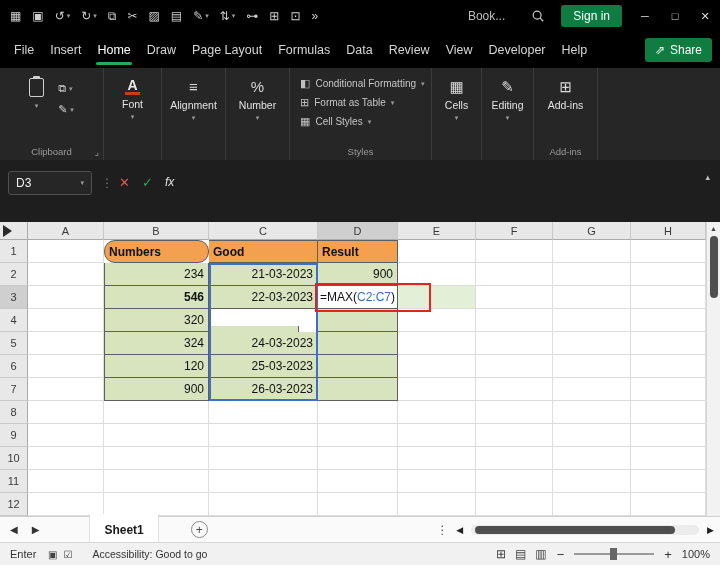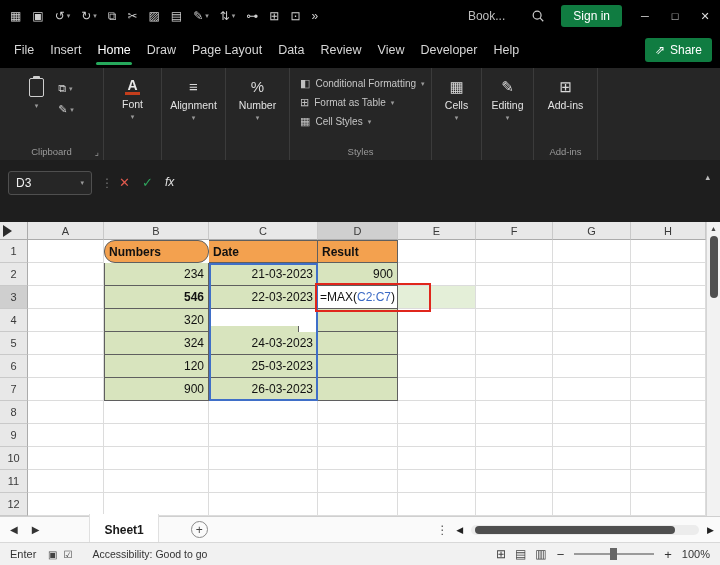--- a/index.html
+++ b/index.html
@@ -160,20 +160,21 @@
     </div>
   </div>
 
   <div class="menubar">
     <div class="menu-items">
         <div class="menu-item">File</div>
         <div class="menu-item">Insert</div>
         <div class="menu-item active">Home</div>
         <div class="menu-item">Draw</div>
         <div class="menu-item">Page Layout</div>
+        <div class="menu-item">Formulas</div>
         <div class="menu-item">Data</div>
         <div class="menu-item">Review</div>
         <div class="menu-item">View</div>
         <div class="menu-item">Developer</div>
         <div class="menu-item">Help</div>
       </div>
     <div class="share-btn">
       <span>⇗</span>
       <span>Share</span>
     </div>
@@ -294,21 +295,21 @@
       <div class="rowhdr" style="left: 0px; top: 110px; width: 28px; height: 23px;">5</div>
       <div class="rowhdr" style="left: 0px; top: 133px; width: 28px; height: 23px;">6</div>
       <div class="rowhdr" style="left: 0px; top: 156px; width: 28px; height: 23px;">7</div>
       <div class="rowhdr" style="left: 0px; top: 179px; width: 28px; height: 23px;">8</div>
       <div class="rowhdr" style="left: 0px; top: 202px; width: 28px; height: 23px;">9</div>
       <div class="rowhdr" style="left: 0px; top: 225px; width: 28px; height: 23px;">10</div>
       <div class="rowhdr" style="left: 0px; top: 248px; width: 28px; height: 23px;">11</div>
       <div class="rowhdr" style="left: 0px; top: 271px; width: 28px; height: 23px;">12</div>
       <div class="cell" style="left: 28px; top: 18px; width: 76px; height: 23px;"></div>
       <div class="cell t-cell t-hdr t-top t-left" style="left: 104px; top: 18px; width: 105px; height: 23px; border-radius: 11px;">Numbers</div>
-      <div class="cell t-cell t-hdr t-top" style="left: 209px; top: 18px; width: 109px; height: 23px;">Date</div>
+      <div class="cell t-cell t-hdr t-top" style="left: 209px; top: 18px; width: 109px; height: 23px;">Good</div>
       <div class="cell t-cell t-hdr t-top" style="left: 318px; top: 18px; width: 80px; height: 23px;">Result</div>
       <div class="cell" style="left: 398px; top: 18px; width: 78px; height: 23px;"></div>
       <div class="cell" style="left: 476px; top: 18px; width: 77px; height: 23px;"></div>
       <div class="cell" style="left: 553px; top: 18px; width: 78px; height: 23px;"></div>
       <div class="cell" style="left: 631px; top: 18px; width: 75px; height: 23px;"></div>
       <div class="cell" style="left: 28px; top: 41px; width: 76px; height: 23px;"></div>
       <div class="cell t-cell t-data t-left" style="left: 104px; top: 41px; width: 105px; height: 23px; text-align: center;">234</div>
       <div class="cell t-cell t-data" style="left: 209px; top: 41px; width: 109px; height: 23px;">21-03-2023</div>
       <div class="cell t-cell t-data" style="left: 318px; top: 41px; width: 80px; height: 23px;">900</div>
       <div class="cell" style="left: 398px; top: 41px; width: 78px; height: 23px;"></div>

